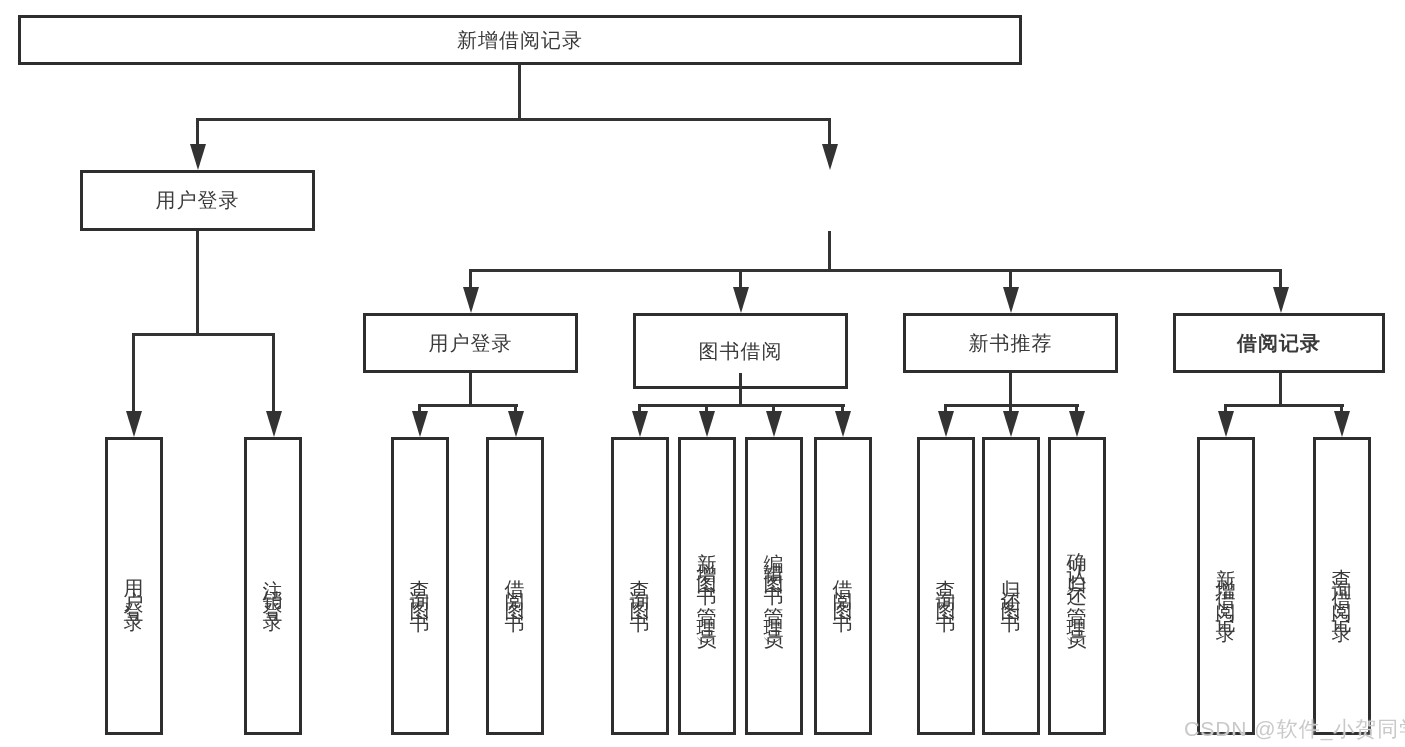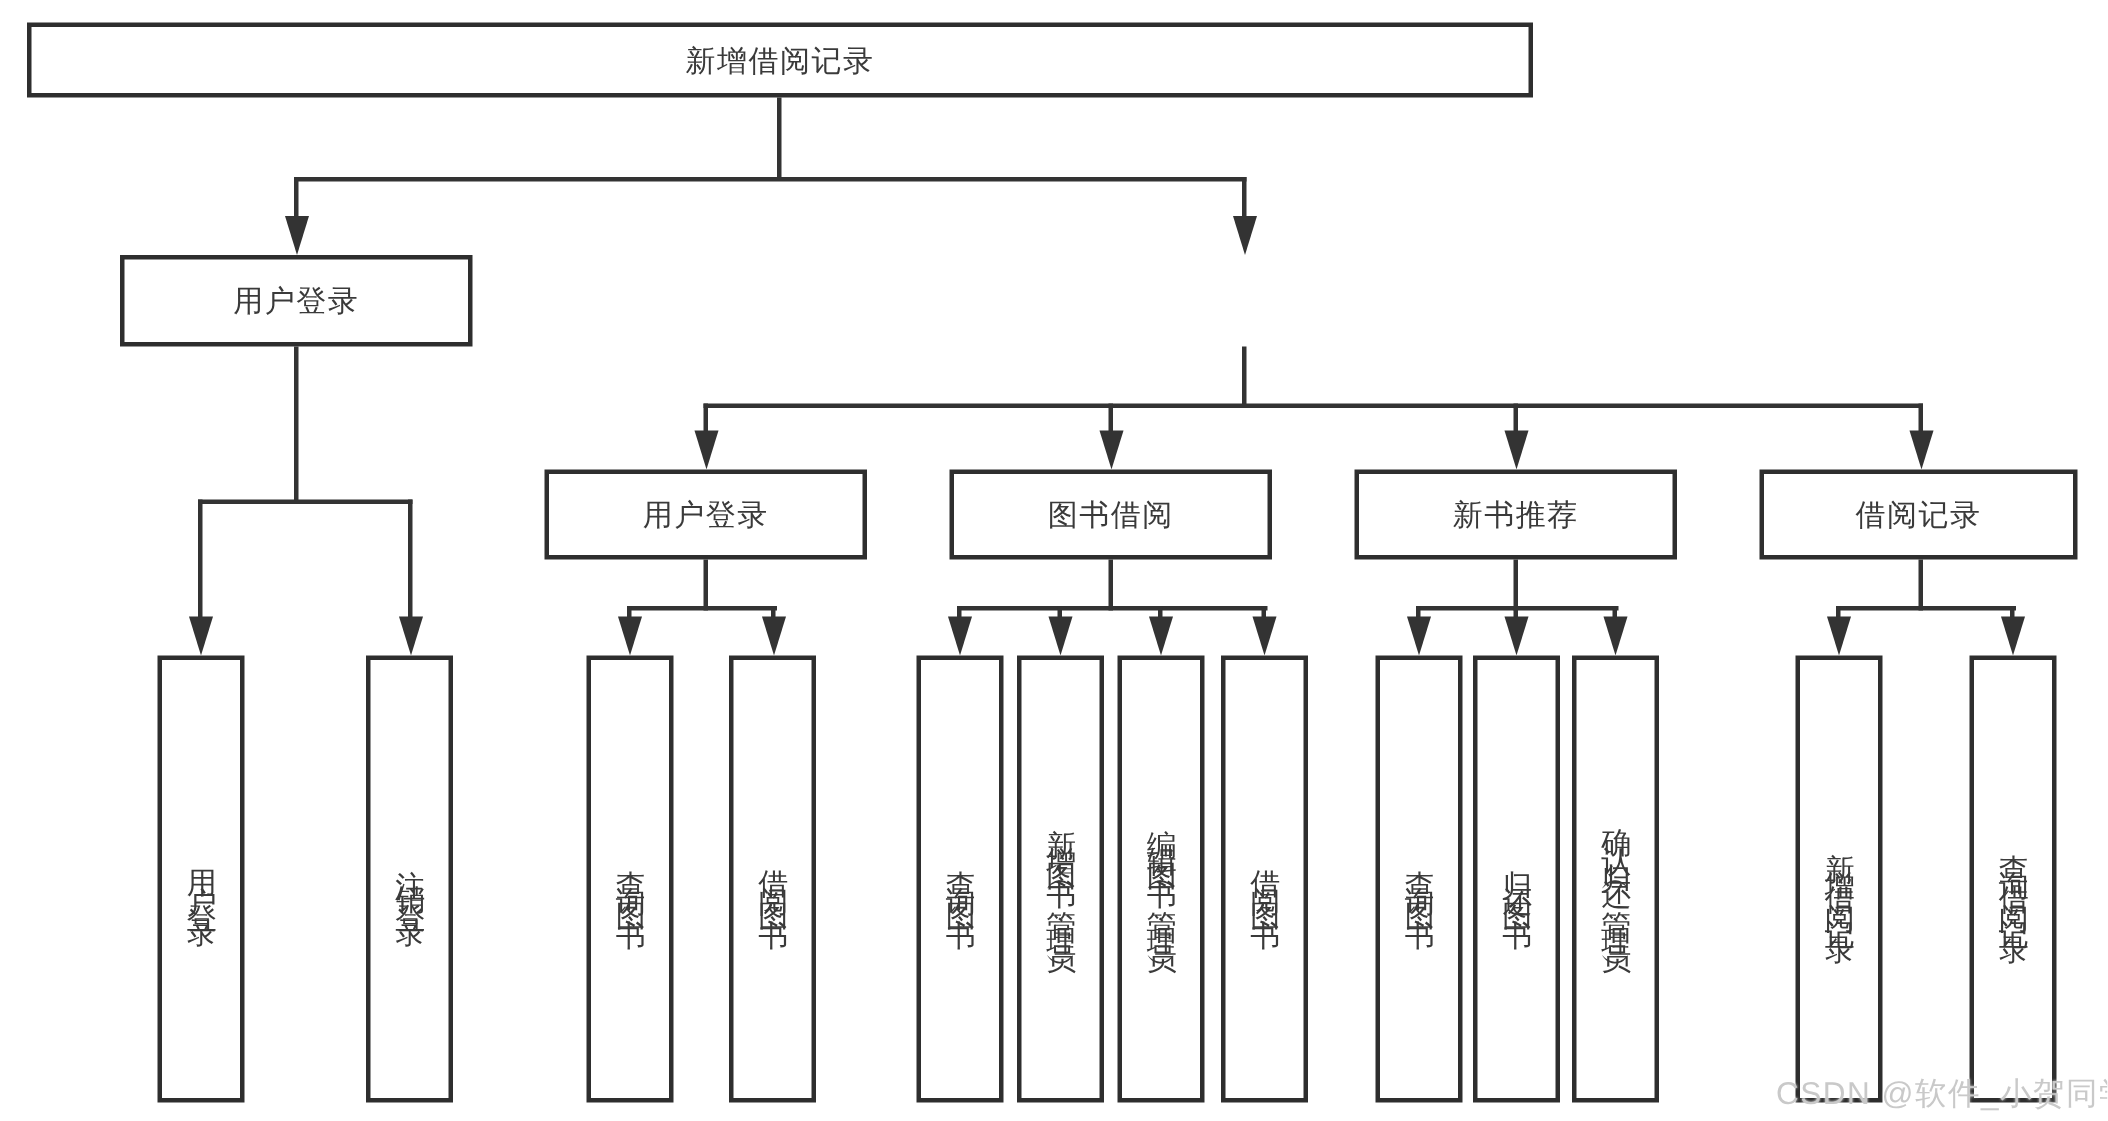--- a/index.html
+++ b/index.html
@@ -102,27 +102,27 @@
   <div class="vline" style="left:739px;top:269px;height:24px;"></div>
   <div class="arrow" style="left:741px;top:287px;"></div>
   <div class="vline" style="left:1009px;top:269px;height:24px;"></div>
   <div class="arrow" style="left:1011px;top:287px;"></div>
   <div class="vline" style="left:1279px;top:269px;height:24px;"></div>
   <div class="arrow" style="left:1281px;top:287px;"></div>
 
   <div class="node" style="left:363px;top:313px;width:215px;height:60px;">
     <span class="hlabel">用户登录</span>
   </div>
-  <div class="node" style="left:633px;top:313px;width:215px;height:60px;">
+  <div class="node" style="left:633px;top:313px;width:215px;height:76px;">
     <span class="hlabel">图书借阅</span>
   </div>
   <div class="node" style="left:903px;top:313px;width:215px;height:60px;">
     <span class="hlabel">新书推荐</span>
   </div>
-  <div class="node" style="left:1173px;top:313px;width:212px;height:60px;">
+  <div class="node" style="left:1173px;top:313px;width:212px;height:60px;font-weight:bold;">
     <span class="hlabel">借阅记录</span>
   </div>
 
   <div class="vline" style="left:469px;top:373px;height:34px;"></div>
   <div class="hline" style="left:418px;top:404px;width:100px;"></div>
   <div class="vline" style="left:418px;top:404px;height:12px;"></div>
   <div class="arrow" style="left:420px;top:411px;"></div>
   <div class="vline" style="left:514px;top:404px;height:12px;"></div>
   <div class="arrow" style="left:516px;top:411px;"></div>
 

